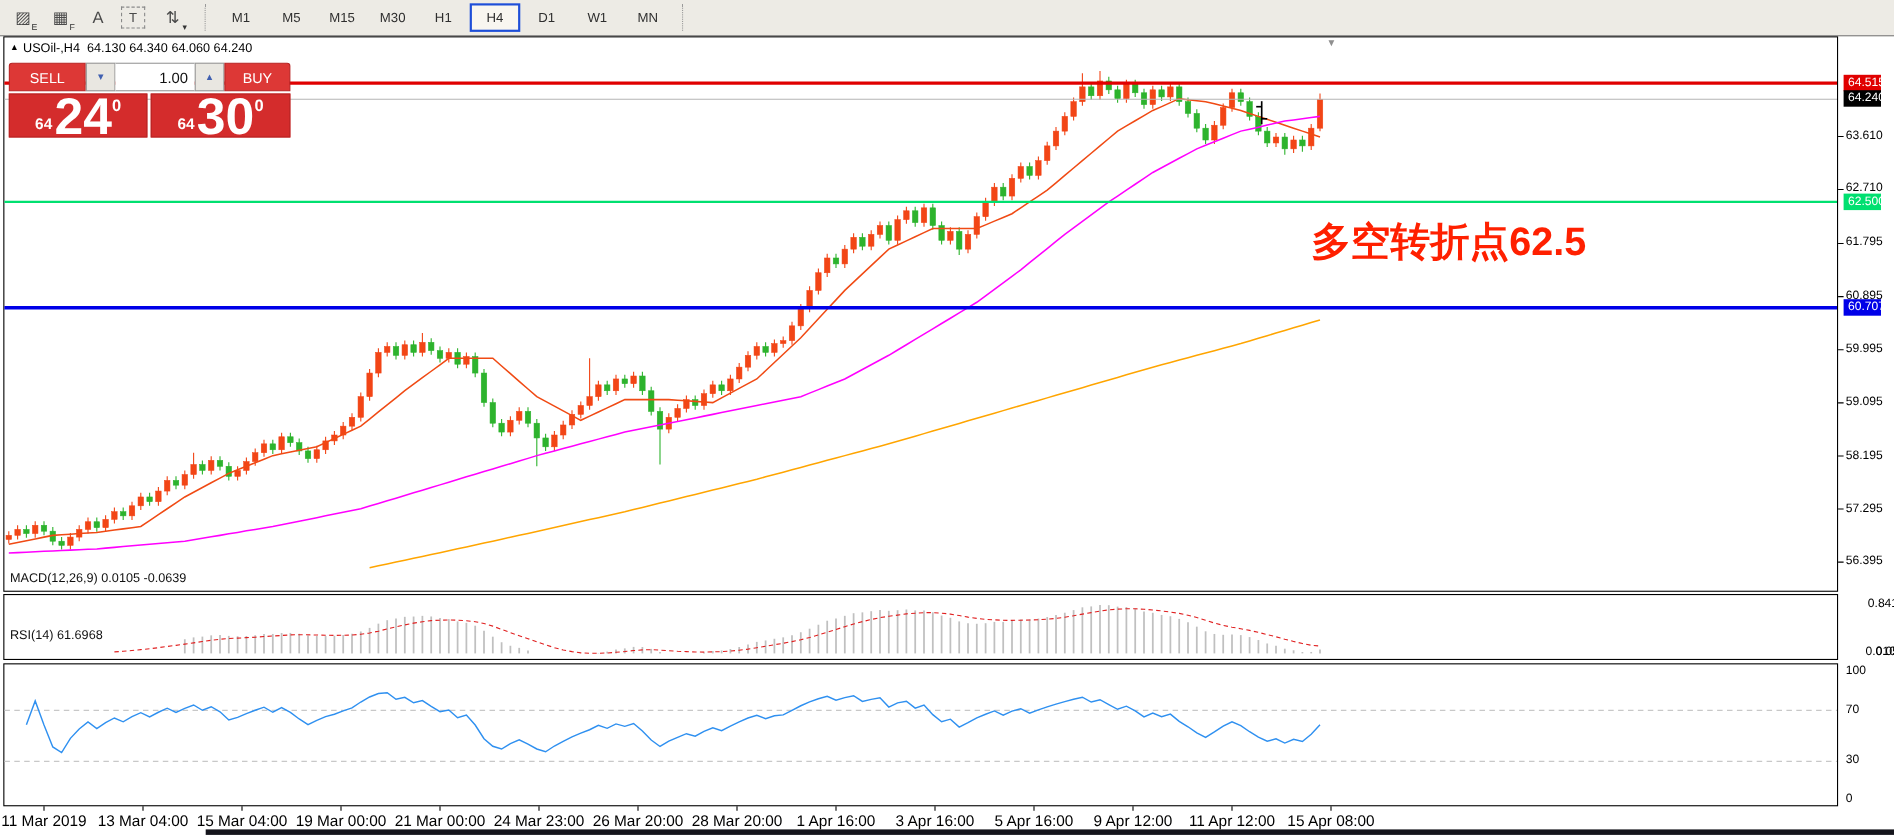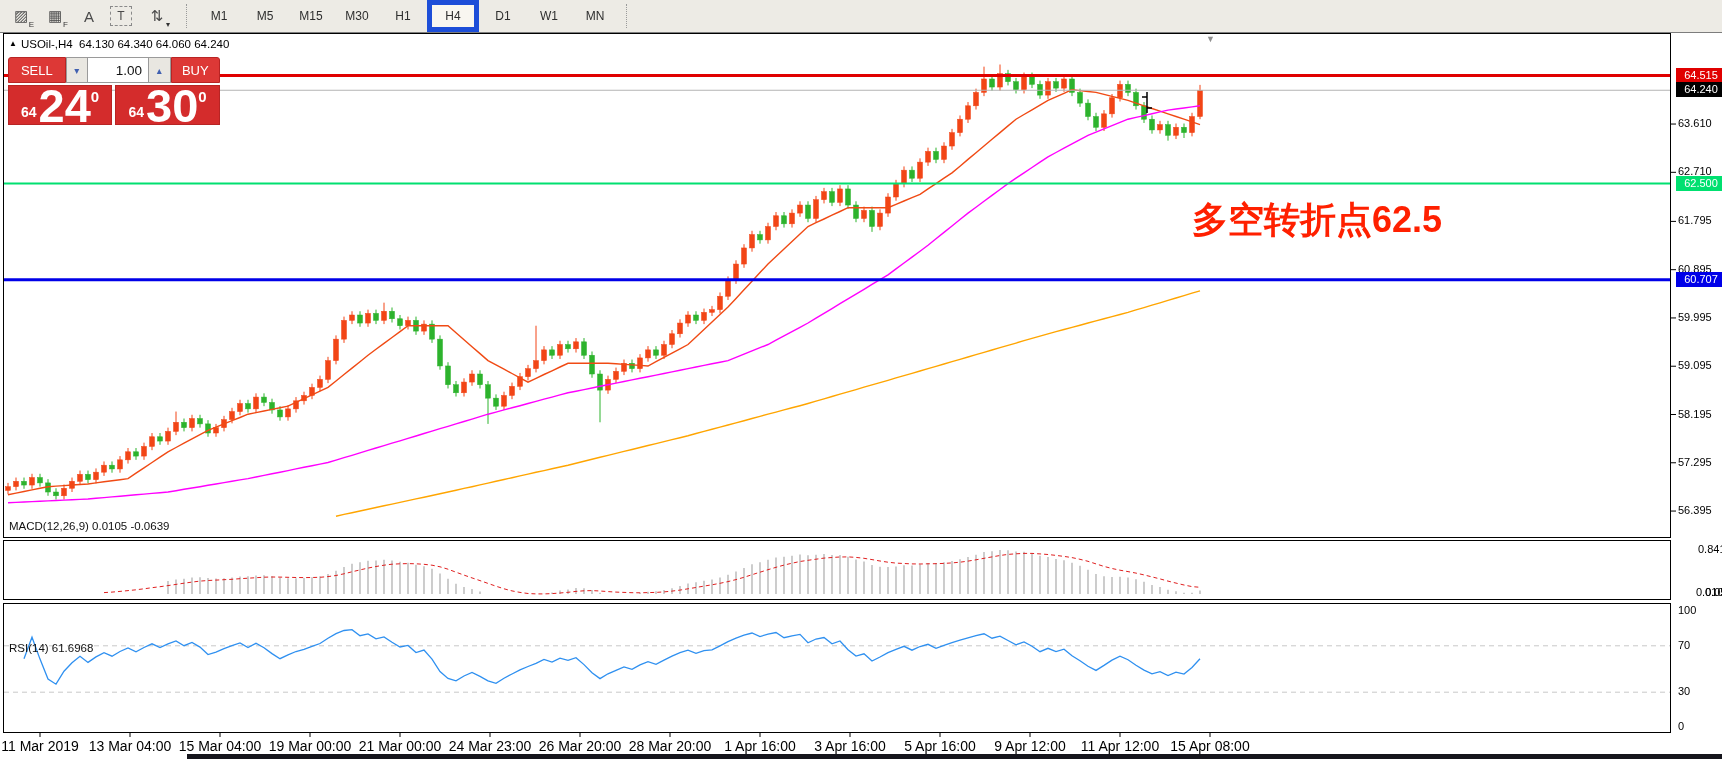--- a/index.html
+++ b/index.html
@@ -11,41 +11,41 @@
   .tb-icons{display:flex;align-items:center;padding-left:8px;}
   .tb-icon{position:relative;width:26px;height:24px;margin-right:8px;display:flex;align-items:center;
            justify-content:center;font-size:15px;color:#4a4a4a;cursor:default;}
   .tb-icon .sub{position:absolute;right:0;bottom:-1px;font-size:8px;color:#333;}
   .tb-icon.boxed{border:1px dashed #8a8a8a;width:20px;height:18px;font-size:12px;margin-right:12px;}
   .tb-sep{width:1px;height:24px;border-left:1px dotted #9a9a9a;margin:0 8px;}
   .tf-group{display:flex;align-items:center;justify-content:space-between;}
   .tf-btn{height:22px;min-width:30px;padding:0 6px;margin:0 1px;font-size:12px;color:#2e2e2e;
           background:transparent;border:1px solid transparent;display:flex;align-items:center;
           justify-content:center;font-family:"Liberation Sans",sans-serif;}
-  .tf-btn.active{background:#f8f6f0;border:5px solid #1d4ed8;}
+  .tf-btn.active{background:#f8f6f0;border:2px solid #1d4ed8;}
   
   .panel{position:absolute;left:3px;width:1668px;border:1px solid #000;background:#fff;box-sizing:border-box;}
   #main-panel{top:33px;height:505px;}
   #macd-panel{top:540px;height:60px;}
   #rsi-panel{top:603px;height:130px;}
   #chart-svg{position:absolute;left:0;top:0;width:1722px;height:759px;pointer-events:none;}
   .panel-label{position:absolute;font-size:11.5px;color:#111;z-index:6;}
   .symbol-line{position:absolute;left:9px;top:38px;font-size:11.5px;color:#000;z-index:6;}
   .symbol-line .arrow{font-size:8px;vertical-align:2px;margin-right:4px;}
   .scroll-marker{position:absolute;left:1206px;top:34px;font-size:9px;color:#8f8f8f;z-index:6;}
   
   .axis-label{position:absolute;left:1678px;font-size:11px;color:#000;z-index:5;}
-  .price-badge{position:absolute;left:1676px;width:46px;height:15px;font-size:11px;color:#fff;
-               text-align:center;padding:1px 0 0 4px;box-sizing:border-box;z-index:5;}
+  .price-badge{position:absolute;left:1676px;width:34px;height:15px;font-size:11px;color:#fff;
+               text-align:right;padding:1px 0 0 4px;box-sizing:border-box;z-index:5;}
   .macd-axis{position:absolute;font-size:11px;color:#000;z-index:5;padding-left:20px;}
   
   .time-label{position:absolute;top:738px;font-size:14px;color:#000;transform:translateX(-50%);
               white-space:nowrap;z-index:5;}
   
-  #trade-panel{position:absolute;left:8px;top:57px;width:212px;z-index:10;}
+  #trade-panel{position:absolute;left:8px;top:57px;width:256px;z-index:10;}
   .trade-row1{display:flex;height:26px;}
   .tp-btn{background:#dd3836;border:1px solid #b82424;color:#fff;font-size:13px;display:flex;
           align-items:center;justify-content:center;box-sizing:border-box;}
   .tp-sell{width:70px;border-top-left-radius:3px;}
   .tp-buy{width:60px;border-top-right-radius:3px;}
   .tp-spin{width:27px;background:#e9e7e1;border:1px solid #9a9a9a;color:#4060b0;font-size:10px;
            display:flex;align-items:center;justify-content:center;box-sizing:border-box;}
   .tp-vol{width:72px;background:#fff;border:1px solid #9a9a9a;border-left:none;border-right:none;
           font-size:13.5px;color:#111;display:flex;align-items:center;justify-content:flex-end;
           padding-right:6px;box-sizing:border-box;}
@@ -595,21 +595,21 @@
       <span class="tp-pfx">64</span>
       <span class="tp-big">30</span>
       <span class="tp-sup">0</span>
     </div>
   </div>
 </div>
 
 <div id="annotation" style="color: rgb(255, 32, 0);">多空转折点62.5</div>
 
 <div class="panel-label" style="left:9px;top:520px;">MACD(12,26,9) 0.0105 -0.0639</div>
-<div class="panel-label" style="left:9px;top:642px;">RSI(14) 61.6968</div>
+<div class="panel-label" style="left:9px;top:572px;">RSI(14) 61.6968</div>
 
 <div class="macd-axis" style="left:1678px;top:543px;">0.8415</div>
 <div class="macd-axis" style="left:1676px;top:586px;">0.0105</div>
 <div class="macd-axis" style="left:1685px;top:586px;">0.0507</div>
 
 <div id="bottom-strip"></div>
 
 <div class="axis-label" style="top: 117.044px;">63.610</div>
 <div class="axis-label" style="top: 165.32px;">62.710</div>
 <div class="axis-label" style="top: 214.401px;">61.795</div>

